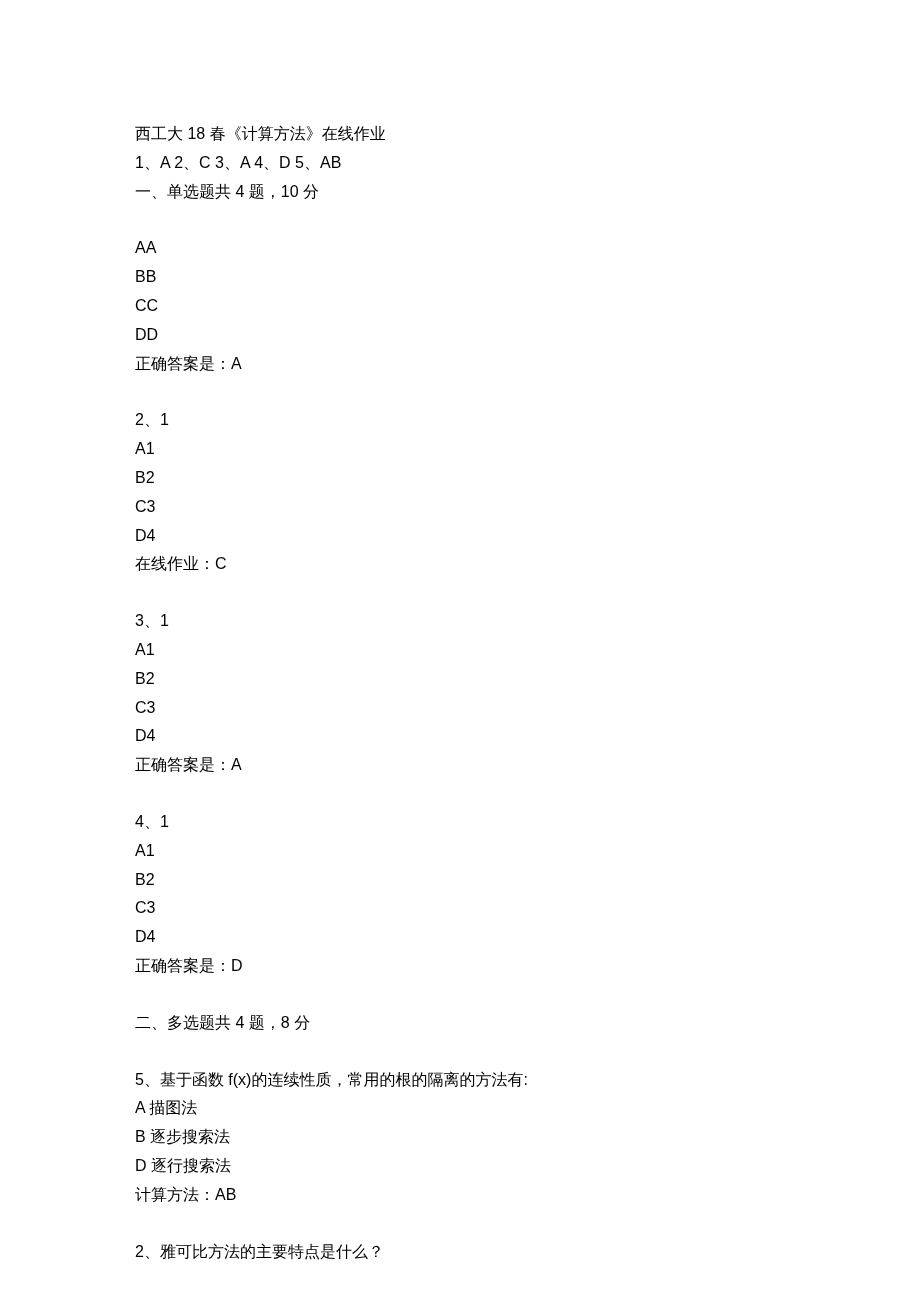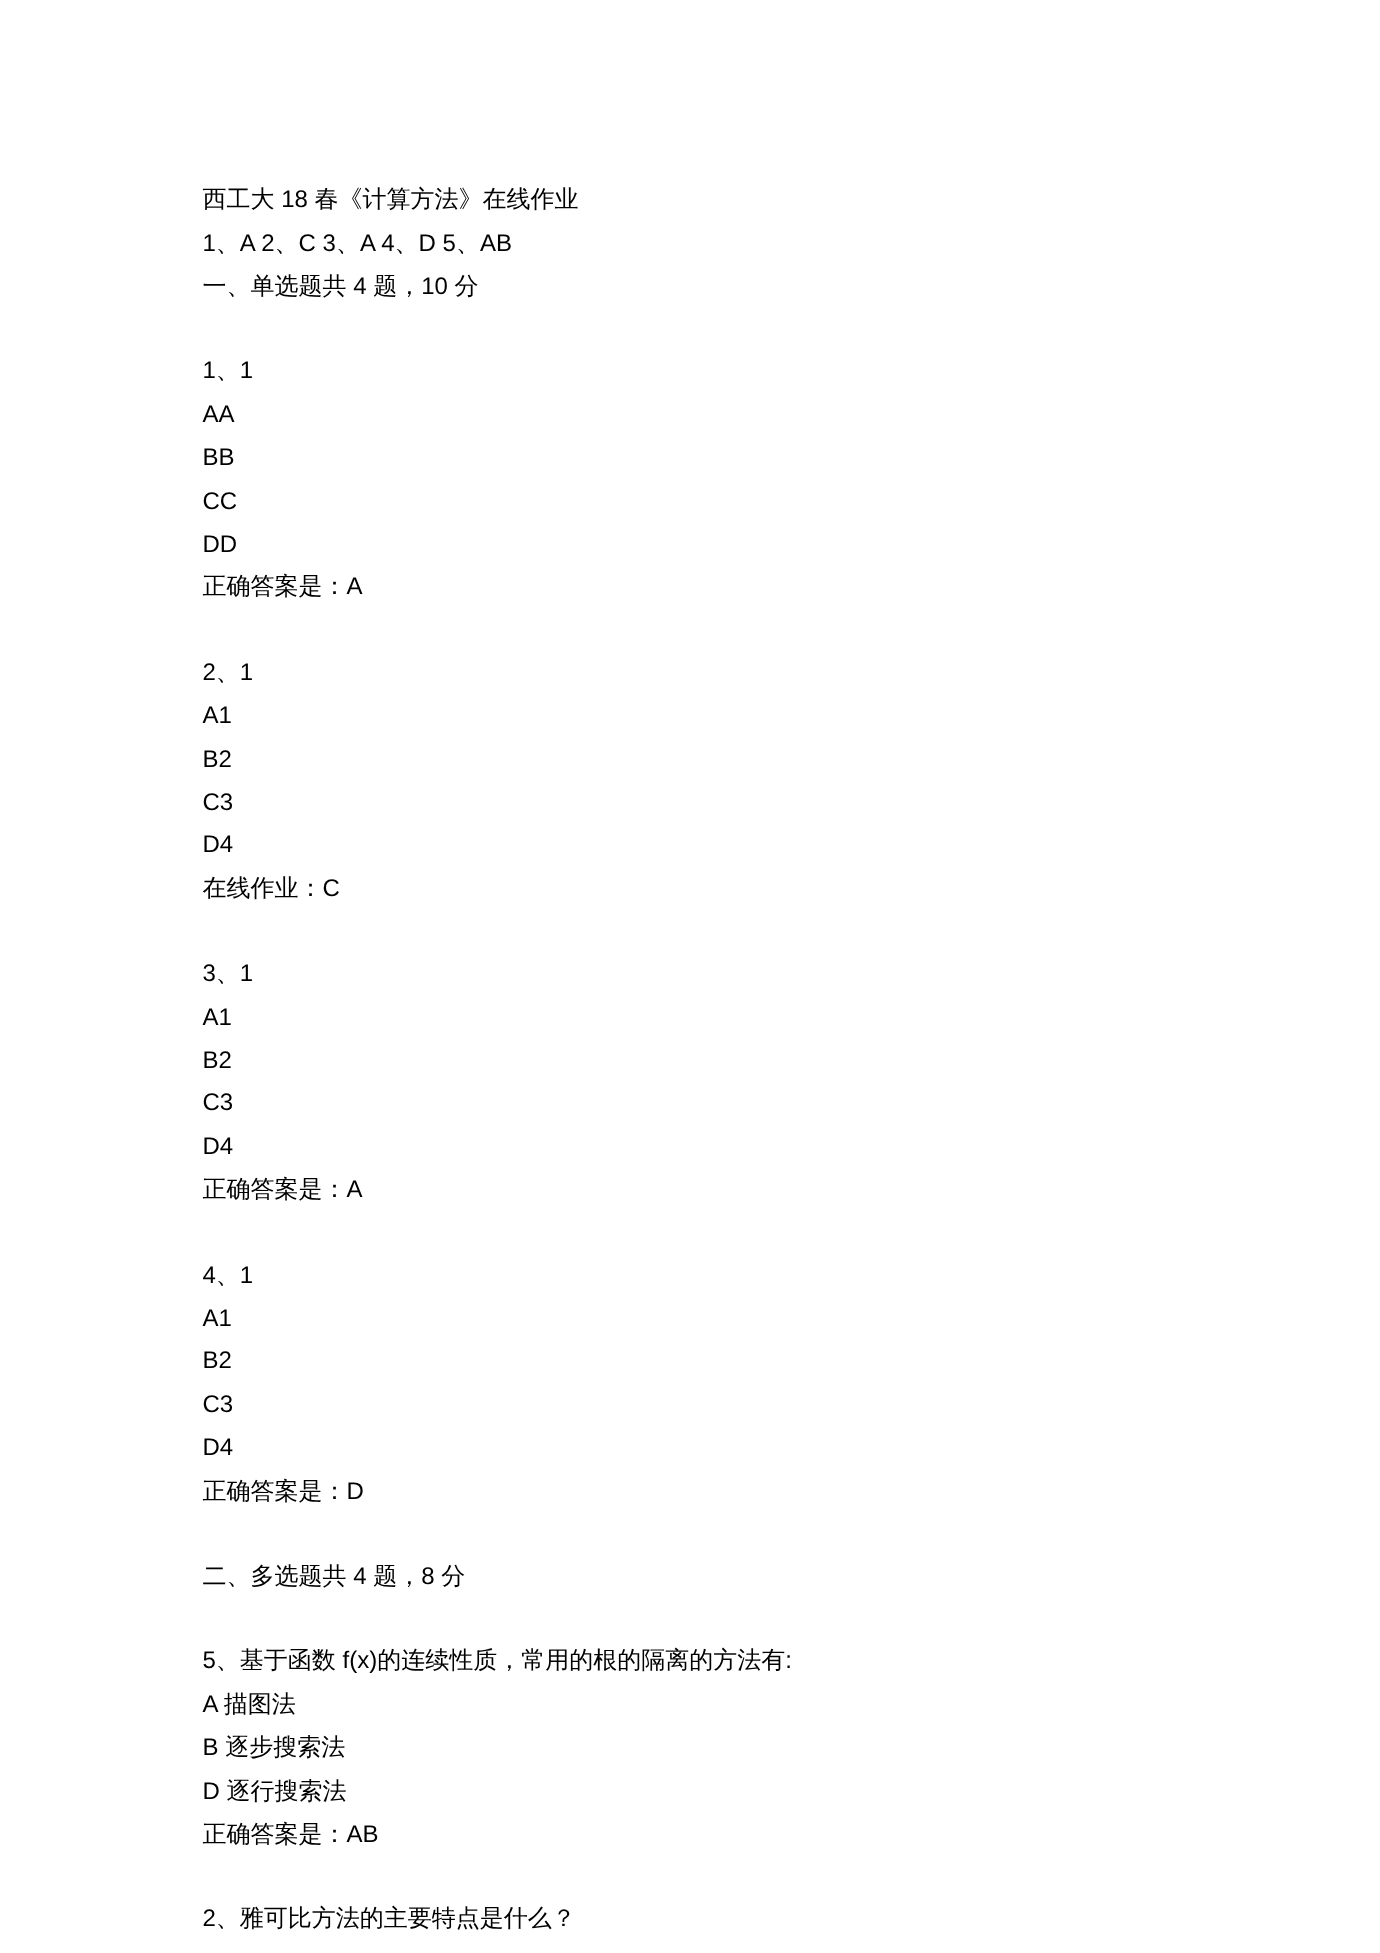--- a/index.html
+++ b/index.html
@@ -26,21 +26,20 @@
 </head>
 <body>
 
 <div class="line">西工大 18 春《计算方法》在线作业</div>
 <div class="line">1、A 2、C 3、A 4、D 5、AB</div>
 <div class="line">一、单选题共 4 题，10 分</div>
 
 <div class="spacer"></div>
 
 <div>
-  <div class="line">1、1</div>
   <div class="line">AA</div>
   <div class="line">BB</div>
   <div class="line">CC</div>
   <div class="line">DD</div>
   <div class="line">正确答案是：A</div>
 </div>
 
 <div class="spacer"></div>
 
 <div>
@@ -78,21 +77,21 @@
 
 <div class="line">二、多选题共 4 题，8 分</div>
 
 <div class="spacer"></div>
 
 <div>
   <div class="line">5、基于函数 f(x)的连续性质，常用的根的隔离的方法有:</div>
   <div class="line">A 描图法</div>
   <div class="line">B 逐步搜索法</div>
   <div class="line">D 逐行搜索法</div>
-  <div class="line">正确答案是：AB</div>
+  <div class="line">计算方法：AB</div>
 </div>
 
 <div class="spacer"></div>
 
 <div>
   <div class="line">2、雅可比方法的主要特点是什么？</div>
 
 </div>
 
 </body></html>

